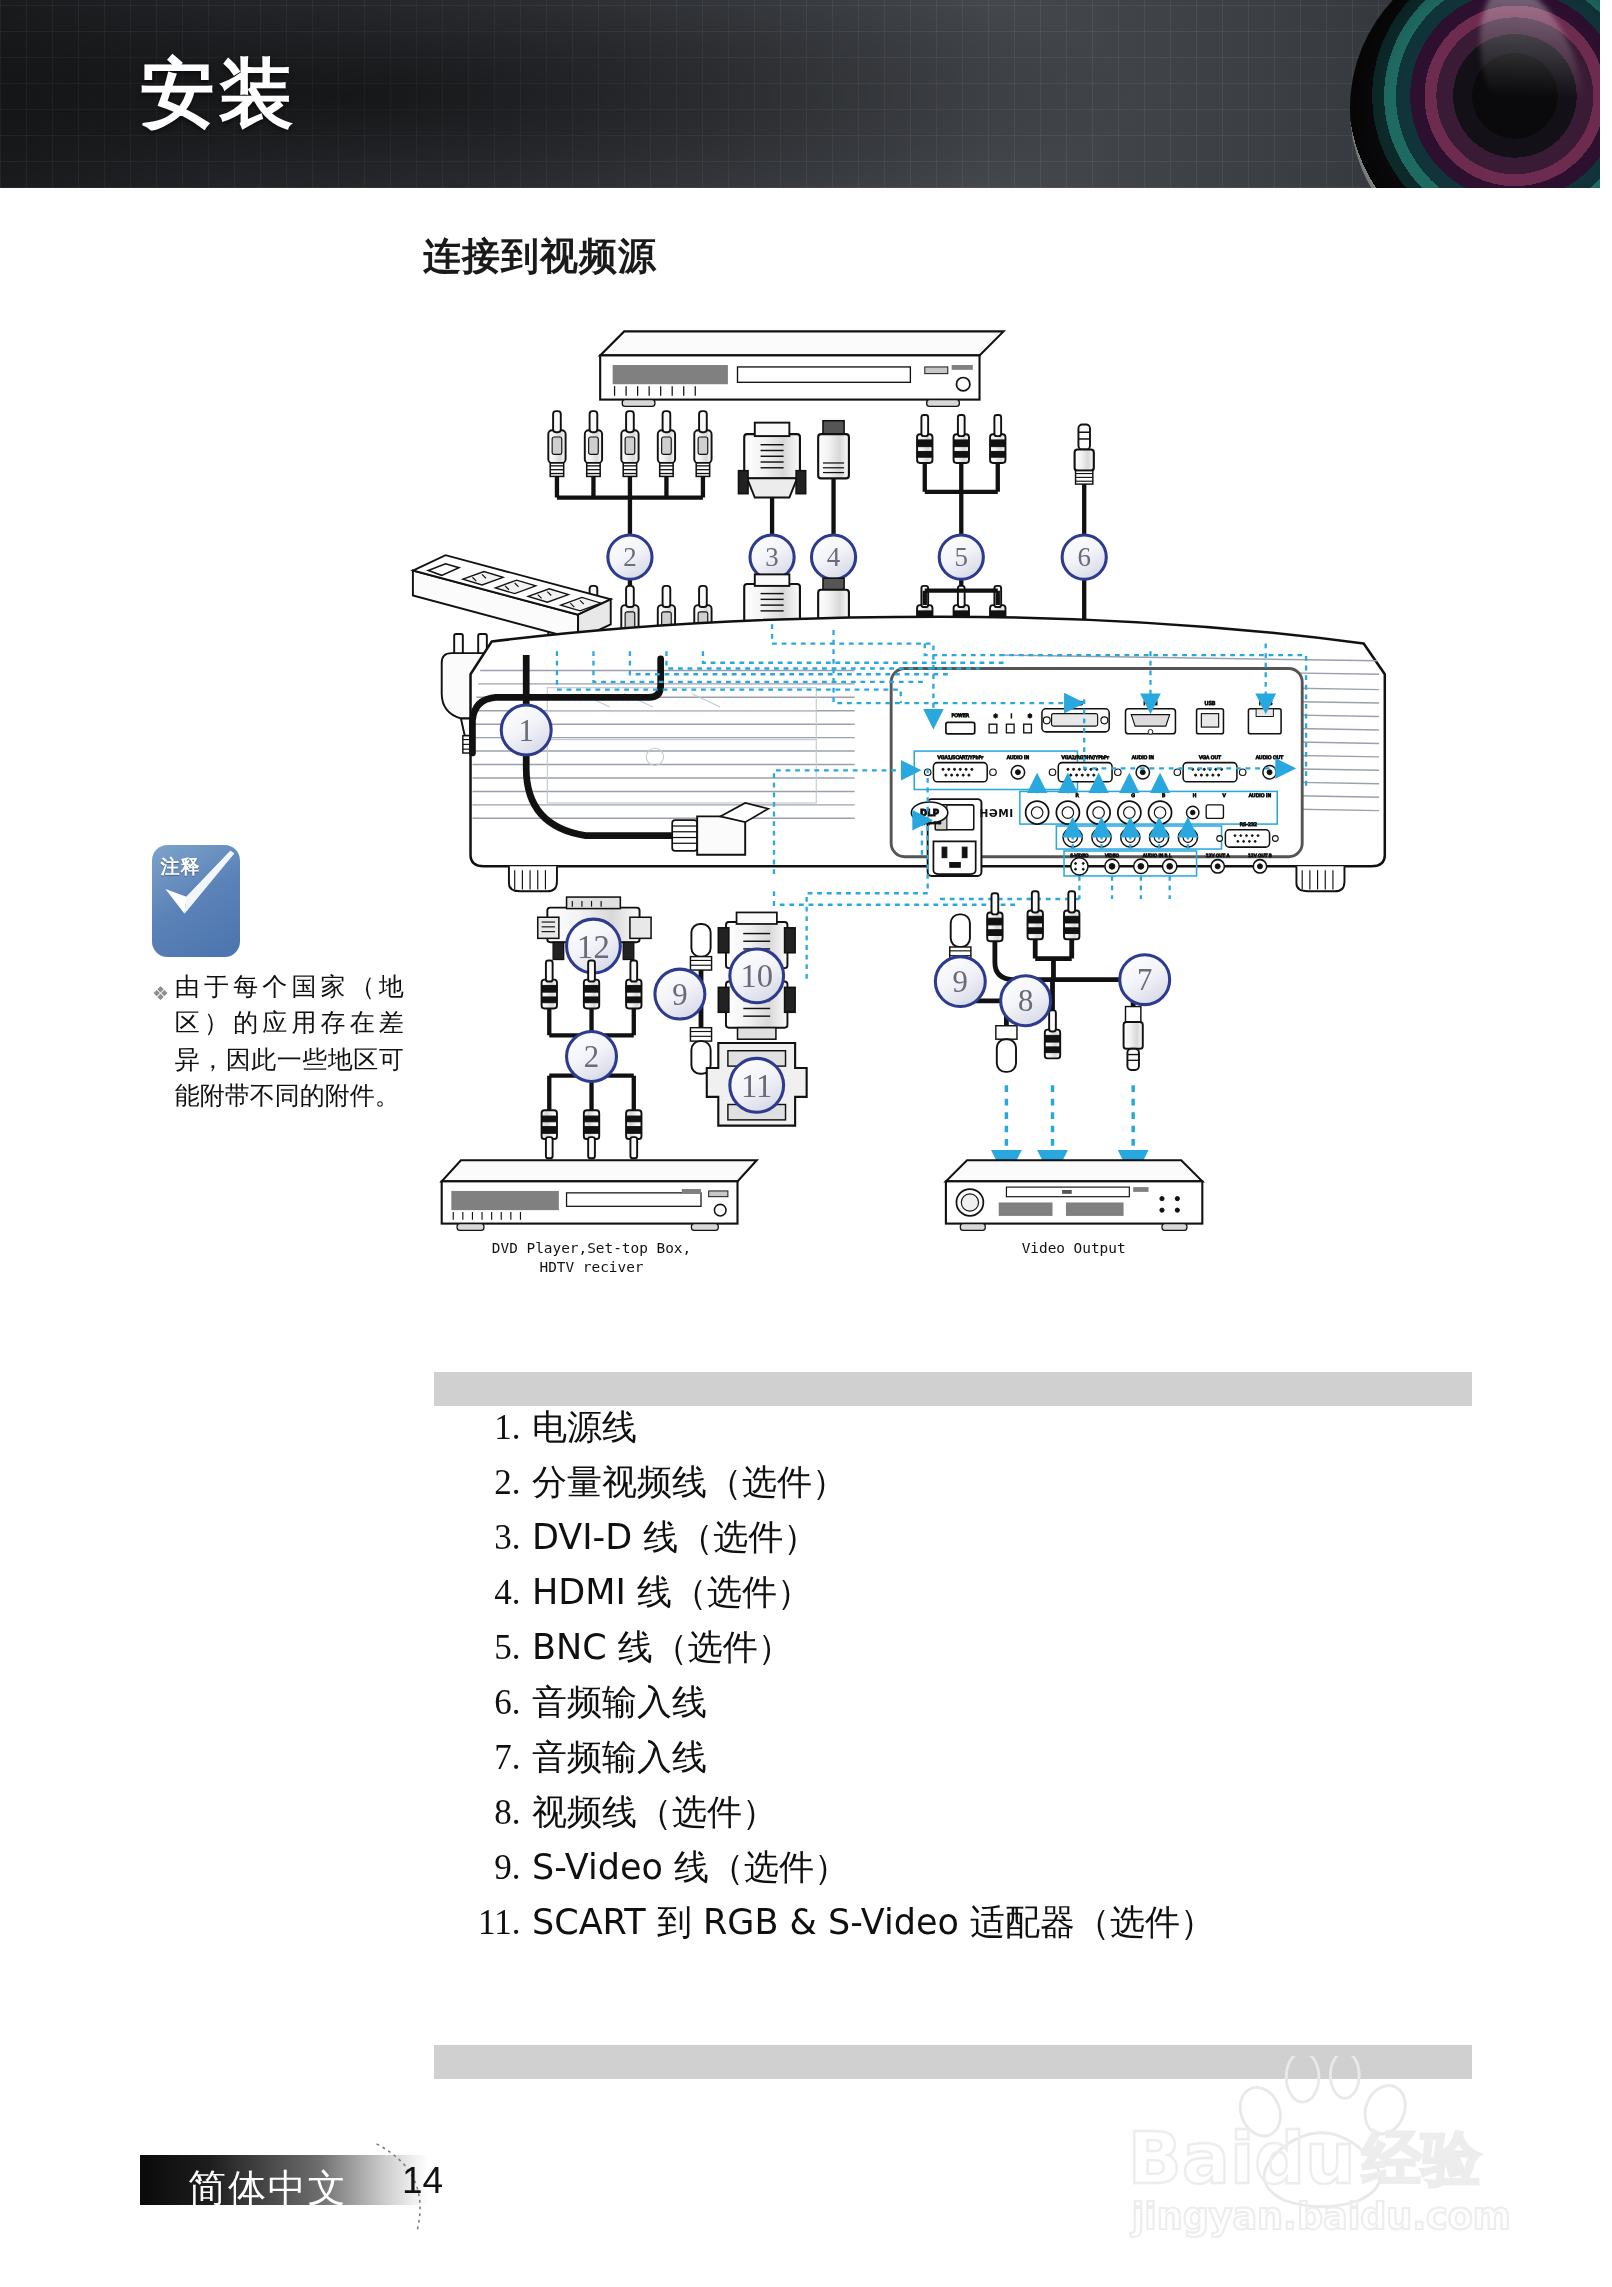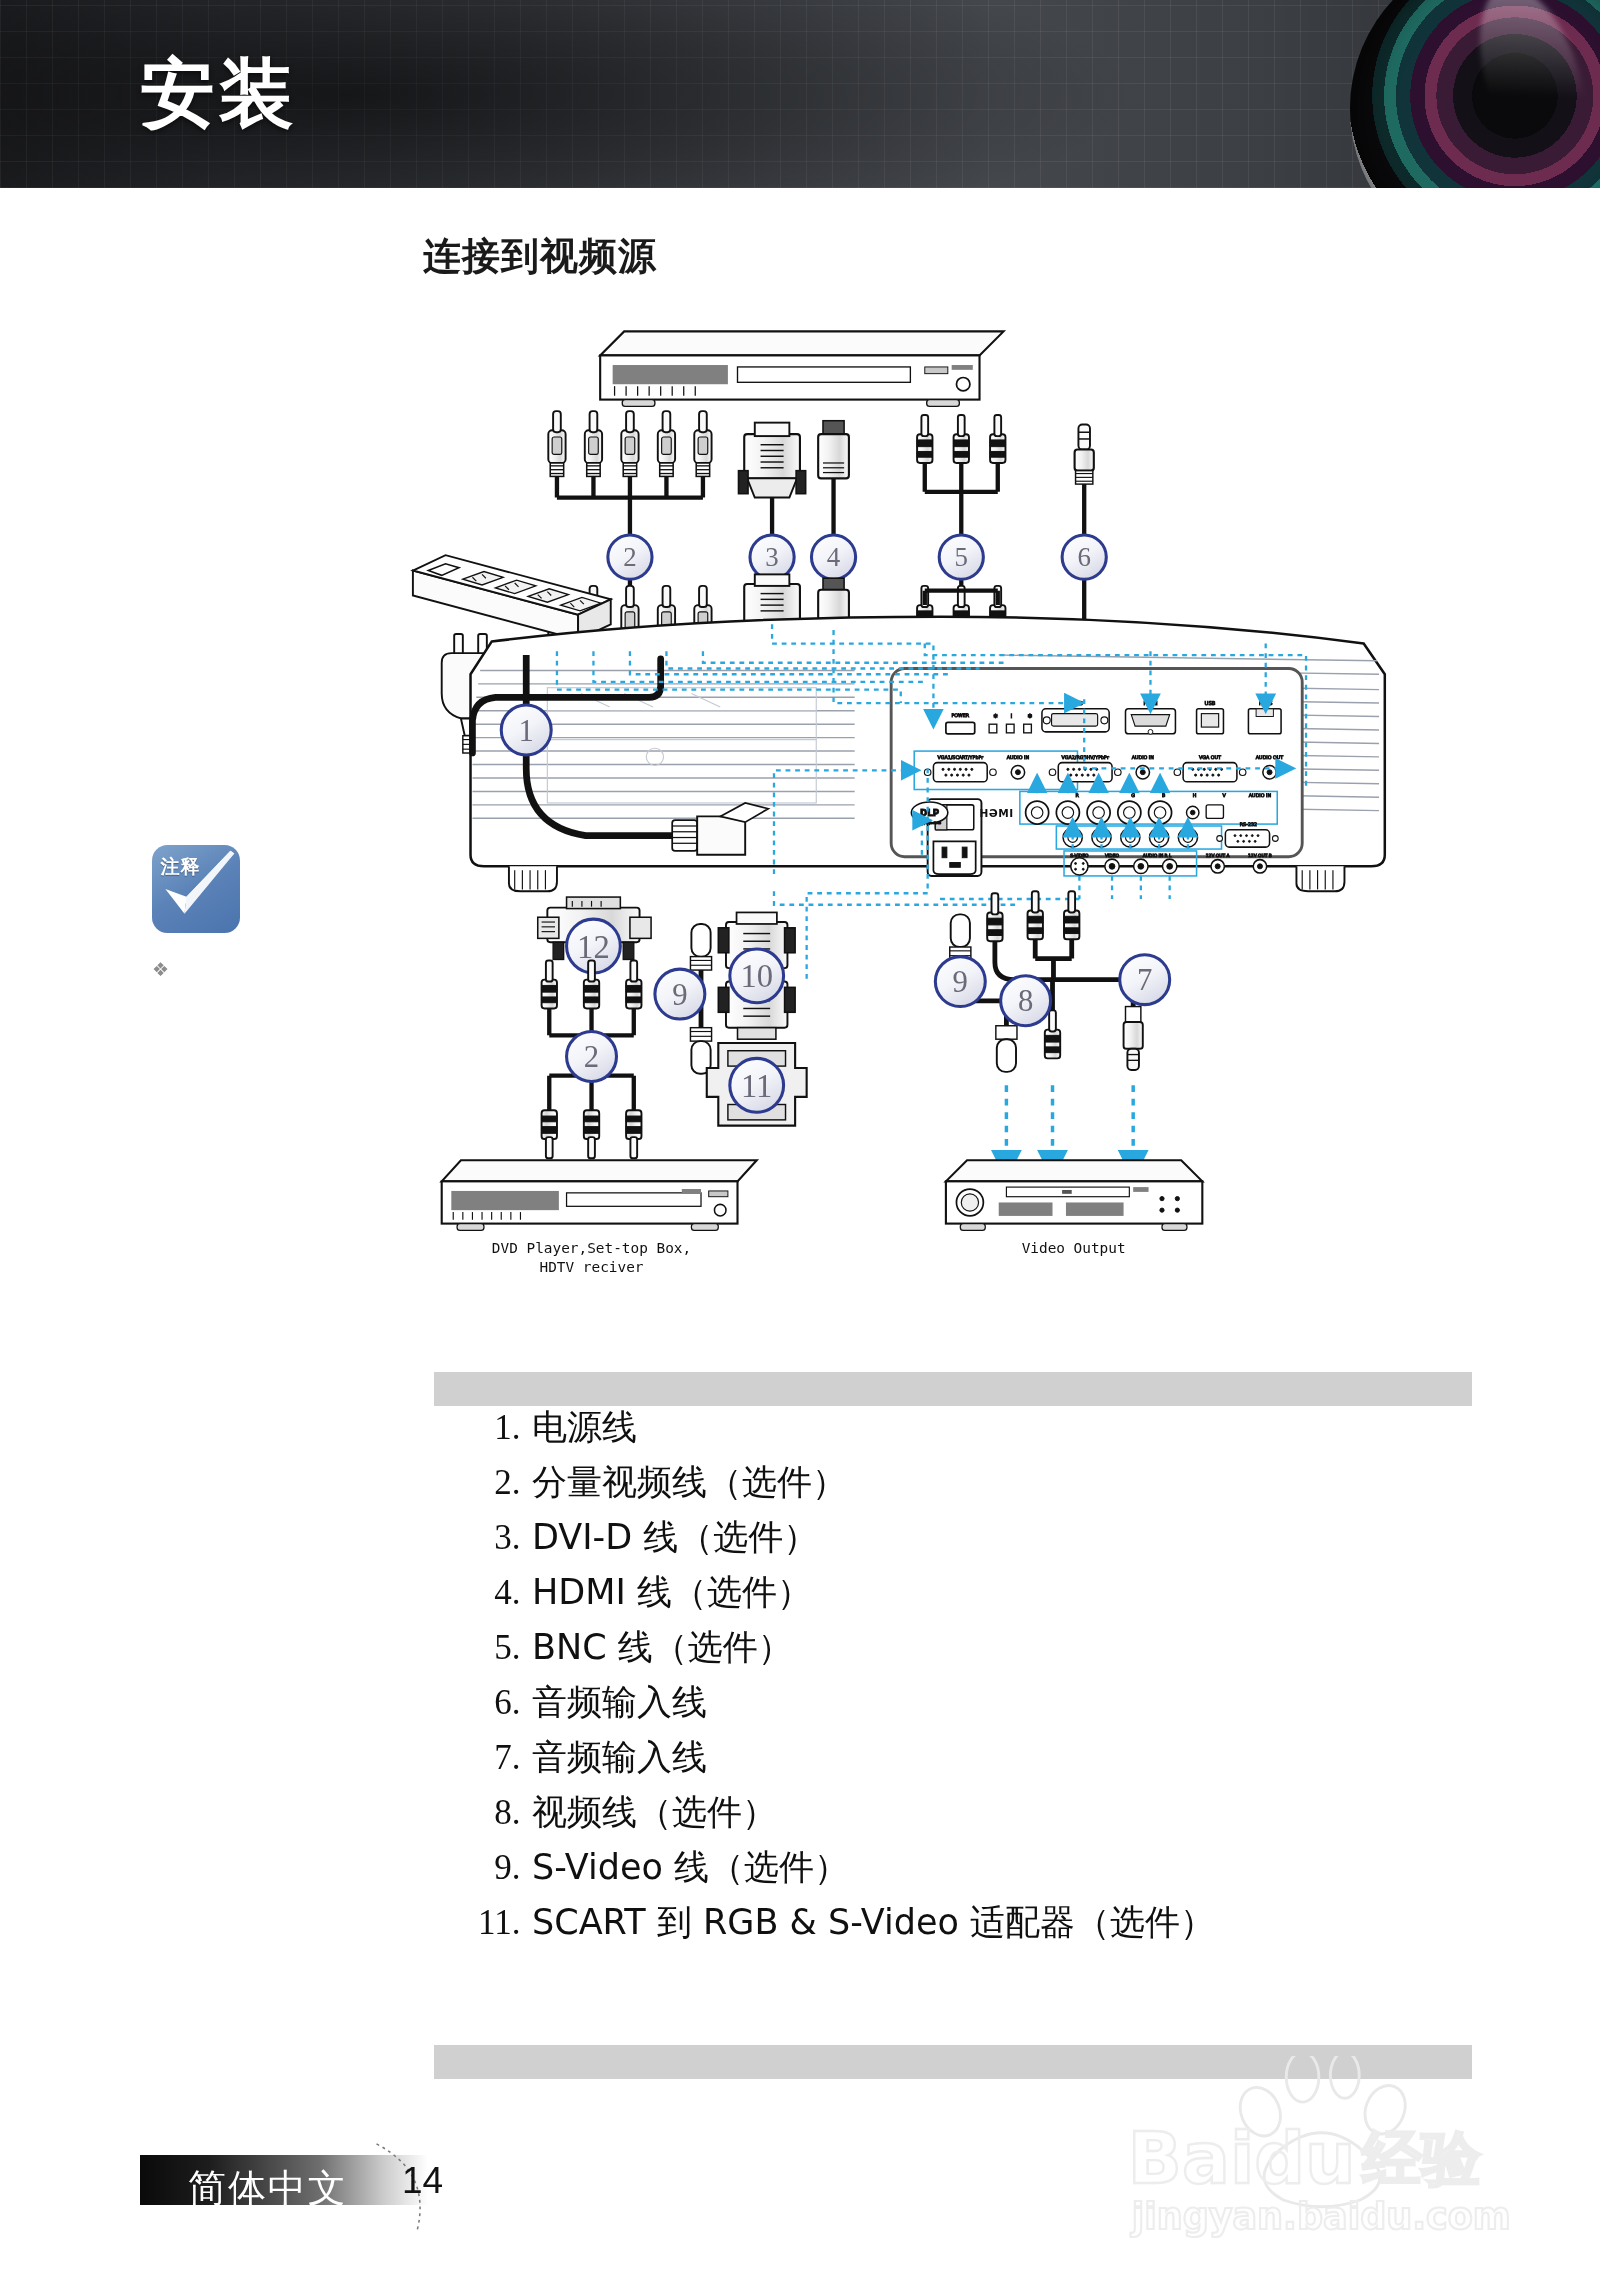--- a/index.html
+++ b/index.html
@@ -64,21 +64,21 @@
   .section-title {
     position: absolute; left: 423px; top: 231px;
     font-family: "DejaVu Sans", sans-serif;
     font-size: 38px; font-weight: 600; color: #1a1a1a;
     letter-spacing: 1px;
   }
 
   
   .note { position: absolute; left: 152px; top: 845px; width: 279px; }
   .note-icon {
-    position: relative; width: 88px; height: 88px; border-radius: 15.4px;
+    position: relative; width: 88px; height: 112px; border-radius: 15.4px;
     background: linear-gradient(150deg, #7ea3cc 0%, #5c83b8 48%, #4a74ae 100%);
     overflow: hidden;
   }
   .note-icon .lbl {
     position: absolute; left: 8.6px; top: 8.6px;
     font-family: "DejaVu Sans", sans-serif;
     font-size: 19px; font-weight: 700; color: #ffffff;
     text-shadow: 0 1px 1px rgba(0,0,0,.35);
     letter-spacing: 1px;
   }
@@ -168,20 +168,21 @@
   <div class="note-icon">
     <span class="lbl">注释</span>
     <svg width="88" height="88" viewBox="0 0 92 92">
       <path d="M14 46 L34 72 L36 54 Z" fill="#ffffff"></path>
       <path d="M30 66 L36 54 L82 6 L86 9 Z" fill="#ffffff"></path>
       <path d="M34 72 L36 54 L82 6 L86 9 Z" fill="#f2f6fa"></path>
     </svg>
   </div>
   <div class="note-text">
     <span class="note-bullet">❖</span>
+    <span class="note-body">由于每个国家（地区）的应用存在差异，因此一些地区可能附带不同的附件。</span>
   </div>
 </div>
 
 <div class="diagram">
 <svg width="1057" height="1018" viewBox="0 0 1100 1060" xmlns="http://www.w3.org/2000/svg">
   <defs>
     <linearGradient id="calloutFill" x1="0" y1="0" x2="0.6" y2="1">
       <stop offset="0%" stop-color="#ffffff"></stop>
       <stop offset="55%" stop-color="#f3f4f9"></stop>
       <stop offset="100%" stop-color="#d9dbe8"></stop>

